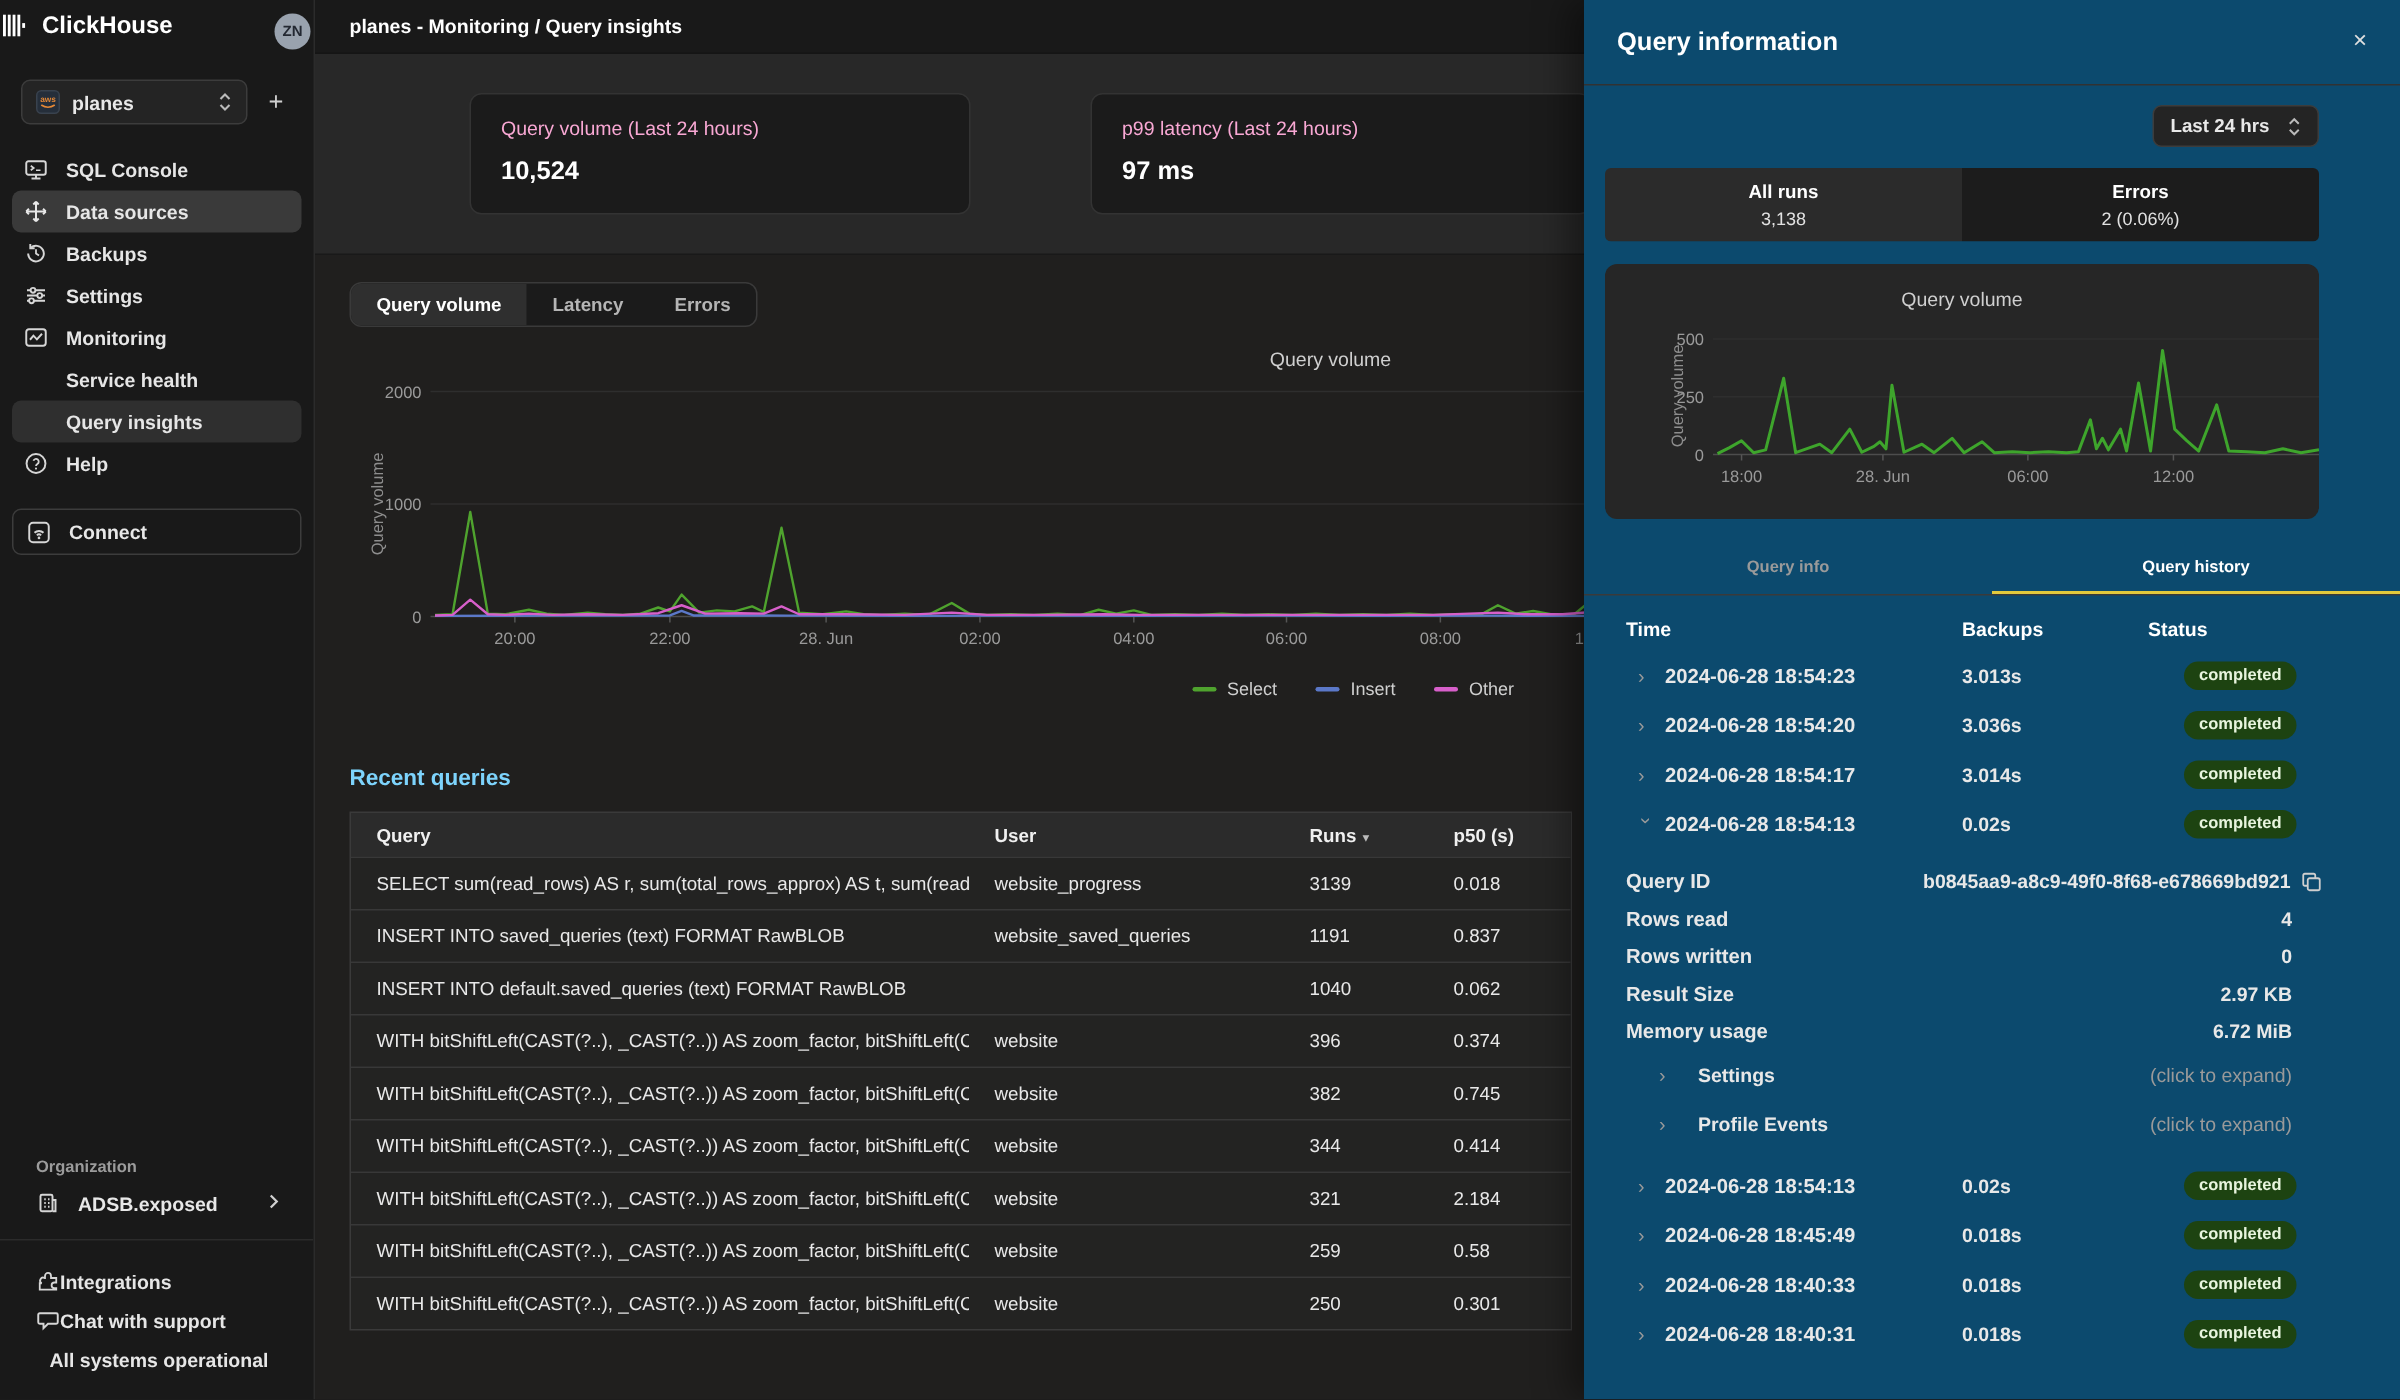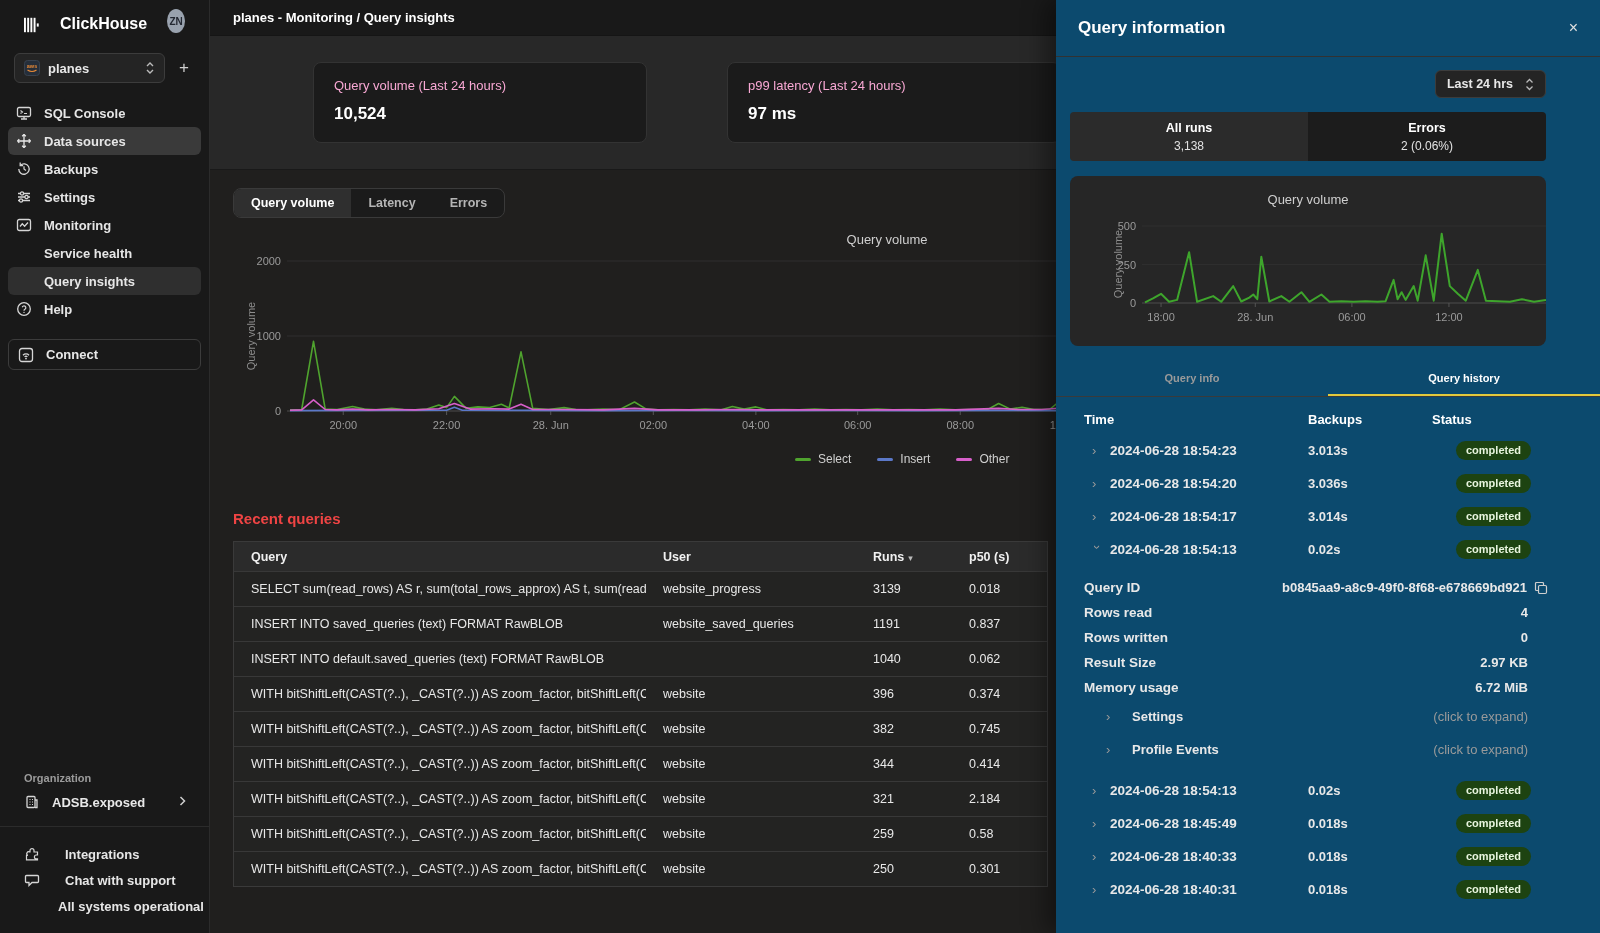--- a/index.html
+++ b/index.html
@@ -3,21 +3,21 @@
 <meta charset="utf-8">
 <style>
 *{margin:0;padding:0;box-sizing:border-box}
 html,body{width:1600px;height:933px;overflow:hidden;background:#1c1c1c;
   font-family:"Liberation Sans","DejaVu Sans",sans-serif;color:#e8e8e8;font-size:13px}
 .app{display:flex;width:1600px;height:933px}
 
 
 .sidebar{width:210px;flex-shrink:0;background:#191919;border-right:1px solid #2b2b2b;
   display:flex;flex-direction:column;overflow:hidden}
-.logo-row{display:flex;align-items:flex-end;gap:20px;padding:9px 24px 8px}
+.logo-row{display:flex;align-items:flex-start;gap:10px;padding:9px 2px 8px}
 .brand{font-size:16px;font-weight:700;color:#fff}
 .avatar{margin-left:auto;width:24px;height:24px;border-radius:50%;background:#99a2ae;
   color:#232832;font-size:10px;font-weight:700;display:flex;align-items:center;justify-content:center}
 .selector-row{display:flex;align-items:center;gap:8px;margin:12px 14px 16px}
 .selector{flex:1;height:30px;background:#242424;border:1px solid #3c3c3c;border-radius:6px;
   display:flex;align-items:center;gap:8px;padding:0 9px;font-weight:700;font-size:13px}
 .updown{margin-left:auto;display:flex}
 .add-btn{width:22px;text-align:center;color:#cfcfcf;font-size:17px;font-weight:400}
 .nav{display:flex;flex-direction:column}
 .nav-item{height:28px;margin:0 8px;padding:0 8px;display:flex;align-items:center;gap:12px;
@@ -26,21 +26,21 @@
 .nav-item.sub{padding-left:36px}
 .nav-item.sub.active{background:#2f2f2f}
 .icon16{width:16px;height:16px;flex-shrink:0;display:block}
 .connect{margin:16px 8px 0;height:31px;border:1px solid #3c3c3c;border-radius:6px;
   display:flex;align-items:center;gap:12px;padding:0 9px;font-weight:600;font-size:13px}
 .side-spacer{flex:1}
 .org-label{margin:0 0 10px 24px;font-size:11px;font-weight:600;color:#9b9b9b}
 .org-row{display:flex;align-items:center;gap:12px;margin:0 22px 16px 24px;font-weight:700;font-size:13px}
 .org-chevron{margin-left:auto;color:#cfcfcf}
 .side-divider{border-top:1px solid #2b2b2b;margin:0 0 14px}
-.foot-item{display:flex;align-items:center;gap:25px;height:26px;padding-left:24px;
+.foot-item{display:flex;align-items:center;gap:0;height:26px;padding-left:24px;
   font-size:13px;font-weight:600;color:#e6e6e6}
 .footer-block{padding-bottom:14px}
 .status-dot{width:7px;height:7px;border-radius:50%;background:#7fe096;margin:0 5px 0 4px}
 
 
 .main{flex:1;position:relative;background:#201f1e;overflow:hidden}
 .topbar{height:36px;background:#191919;border-bottom:1px solid #151515;display:flex;
   align-items:center;padding-left:23px;font-weight:700;font-size:13px;color:#fff}
 .stat-band{height:134px;background:#282828;border-bottom:1px solid #191919;display:flex;
   align-items:center;padding-left:103px;gap:80px}
@@ -52,21 +52,21 @@
 .tab{padding:7px 17px;font-size:12.5px;font-weight:600;color:#b5b5b5}
 .tab.active{background:#2f2f2f;color:#fff}
 .chart-wrap{position:relative;width:840px;height:252px;margin-top:12px}
 .chart-title{position:absolute;top:2px;left:654px;transform:translateX(-50%);font-size:13px;color:#cfcfcf}
 .chart-svg{position:absolute;top:0;left:0}
 .legend{position:absolute;left:562px;top:222px;display:flex;gap:26px;}
 .legend-item{display:flex;align-items:center;gap:7px;font-size:12px;color:#cfcfcf}
 .dash{width:16px;height:3px;border-radius:2px}
 svg .tick{font-size:11px;fill:#9a9a9a;font-family:"Liberation Sans",sans-serif}
 svg .axis-label{font-size:11px;fill:#8e8e8e;font-family:"Liberation Sans",sans-serif}
-.rq-title{font-size:15px;font-weight:700;margin:28px 0 14px;color:#ef4444}
+.rq-title{font-size:15px;font-weight:700;margin:28px 0 14px;color:#7dd3fc}
 .rq-table{width:815px;border:1px solid #3a3a3a}
 .rq-head,.rq-row{display:grid;grid-template-columns:412px 210px 96px 1fr;align-items:center}
 .rq-head{height:29px;background:#2b2b2b;font-size:12.5px;font-weight:700;color:#f0f0f0}
 .rq-row{height:35px;background:#232322;border-top:1px solid #383838;font-size:12.5px}
 .rq-cell{padding-left:17px;white-space:nowrap;overflow:hidden}
 .sort-caret{font-size:9px;color:#bbb;margin-left:4px}
 
 
 .panel{position:absolute;top:0;right:0;width:544px;height:933px;background:#0c4a6e;z-index:5;
   box-shadow:-10px 0 22px rgba(0,0,0,.4);overflow:hidden}

